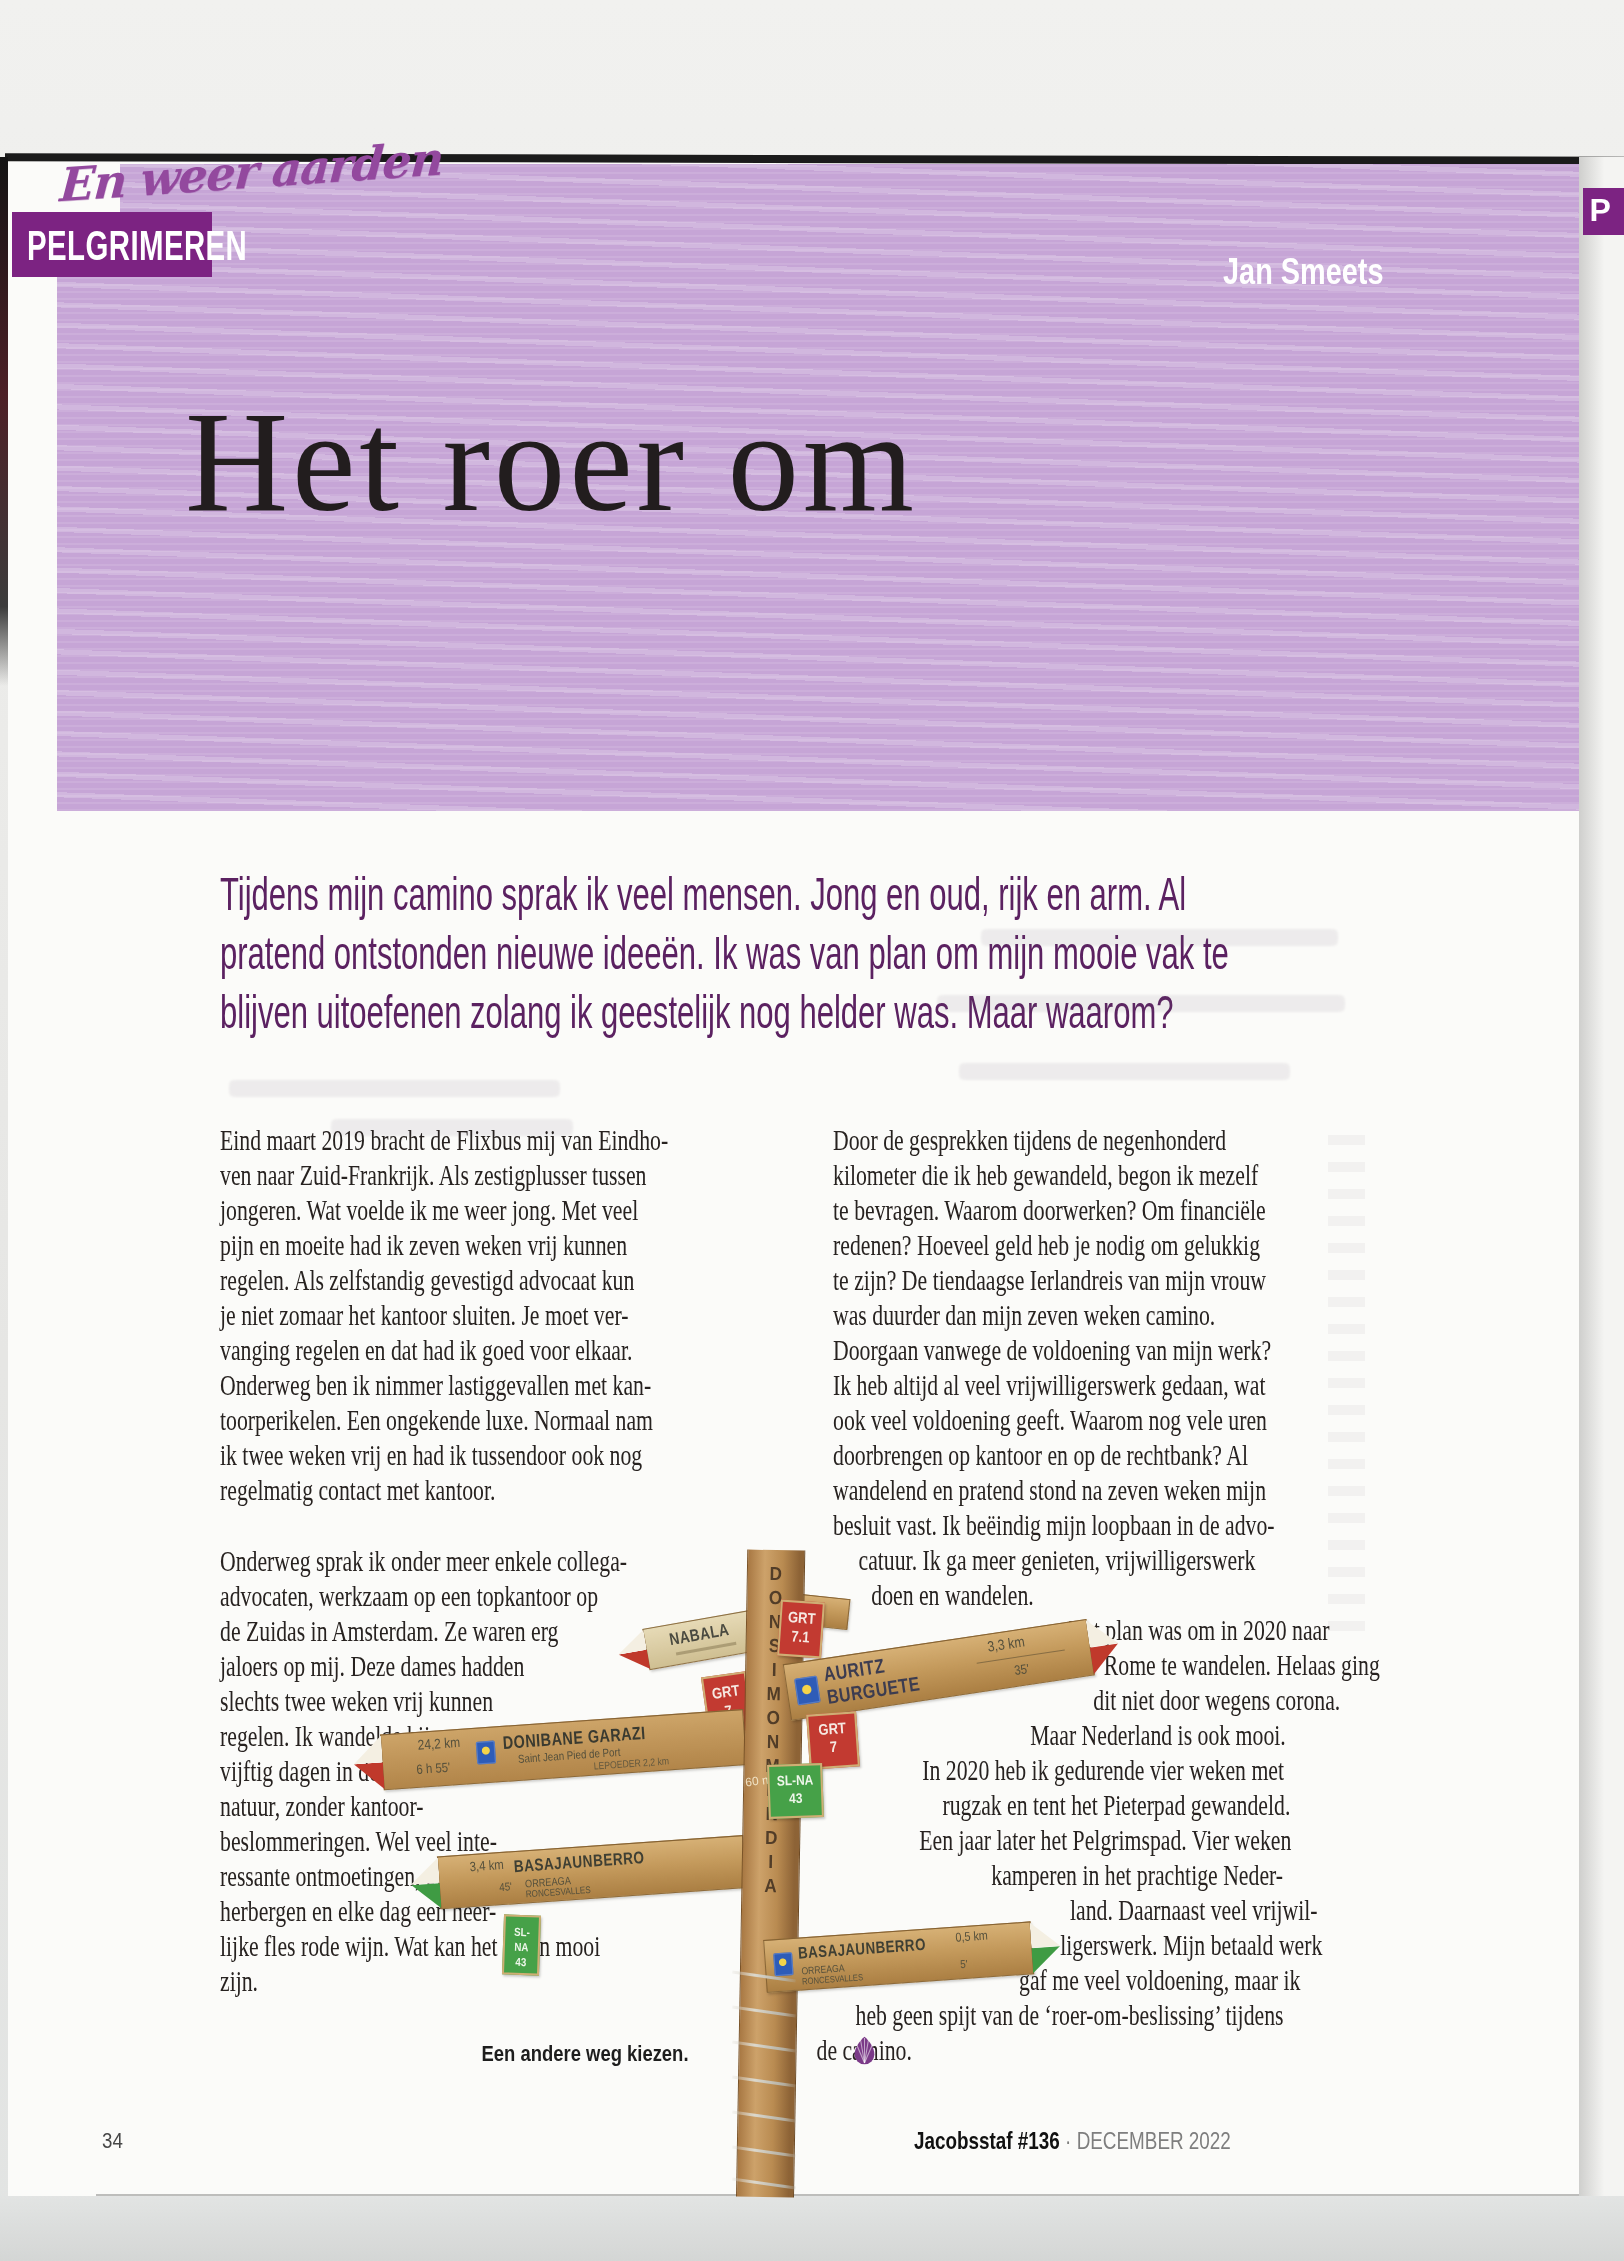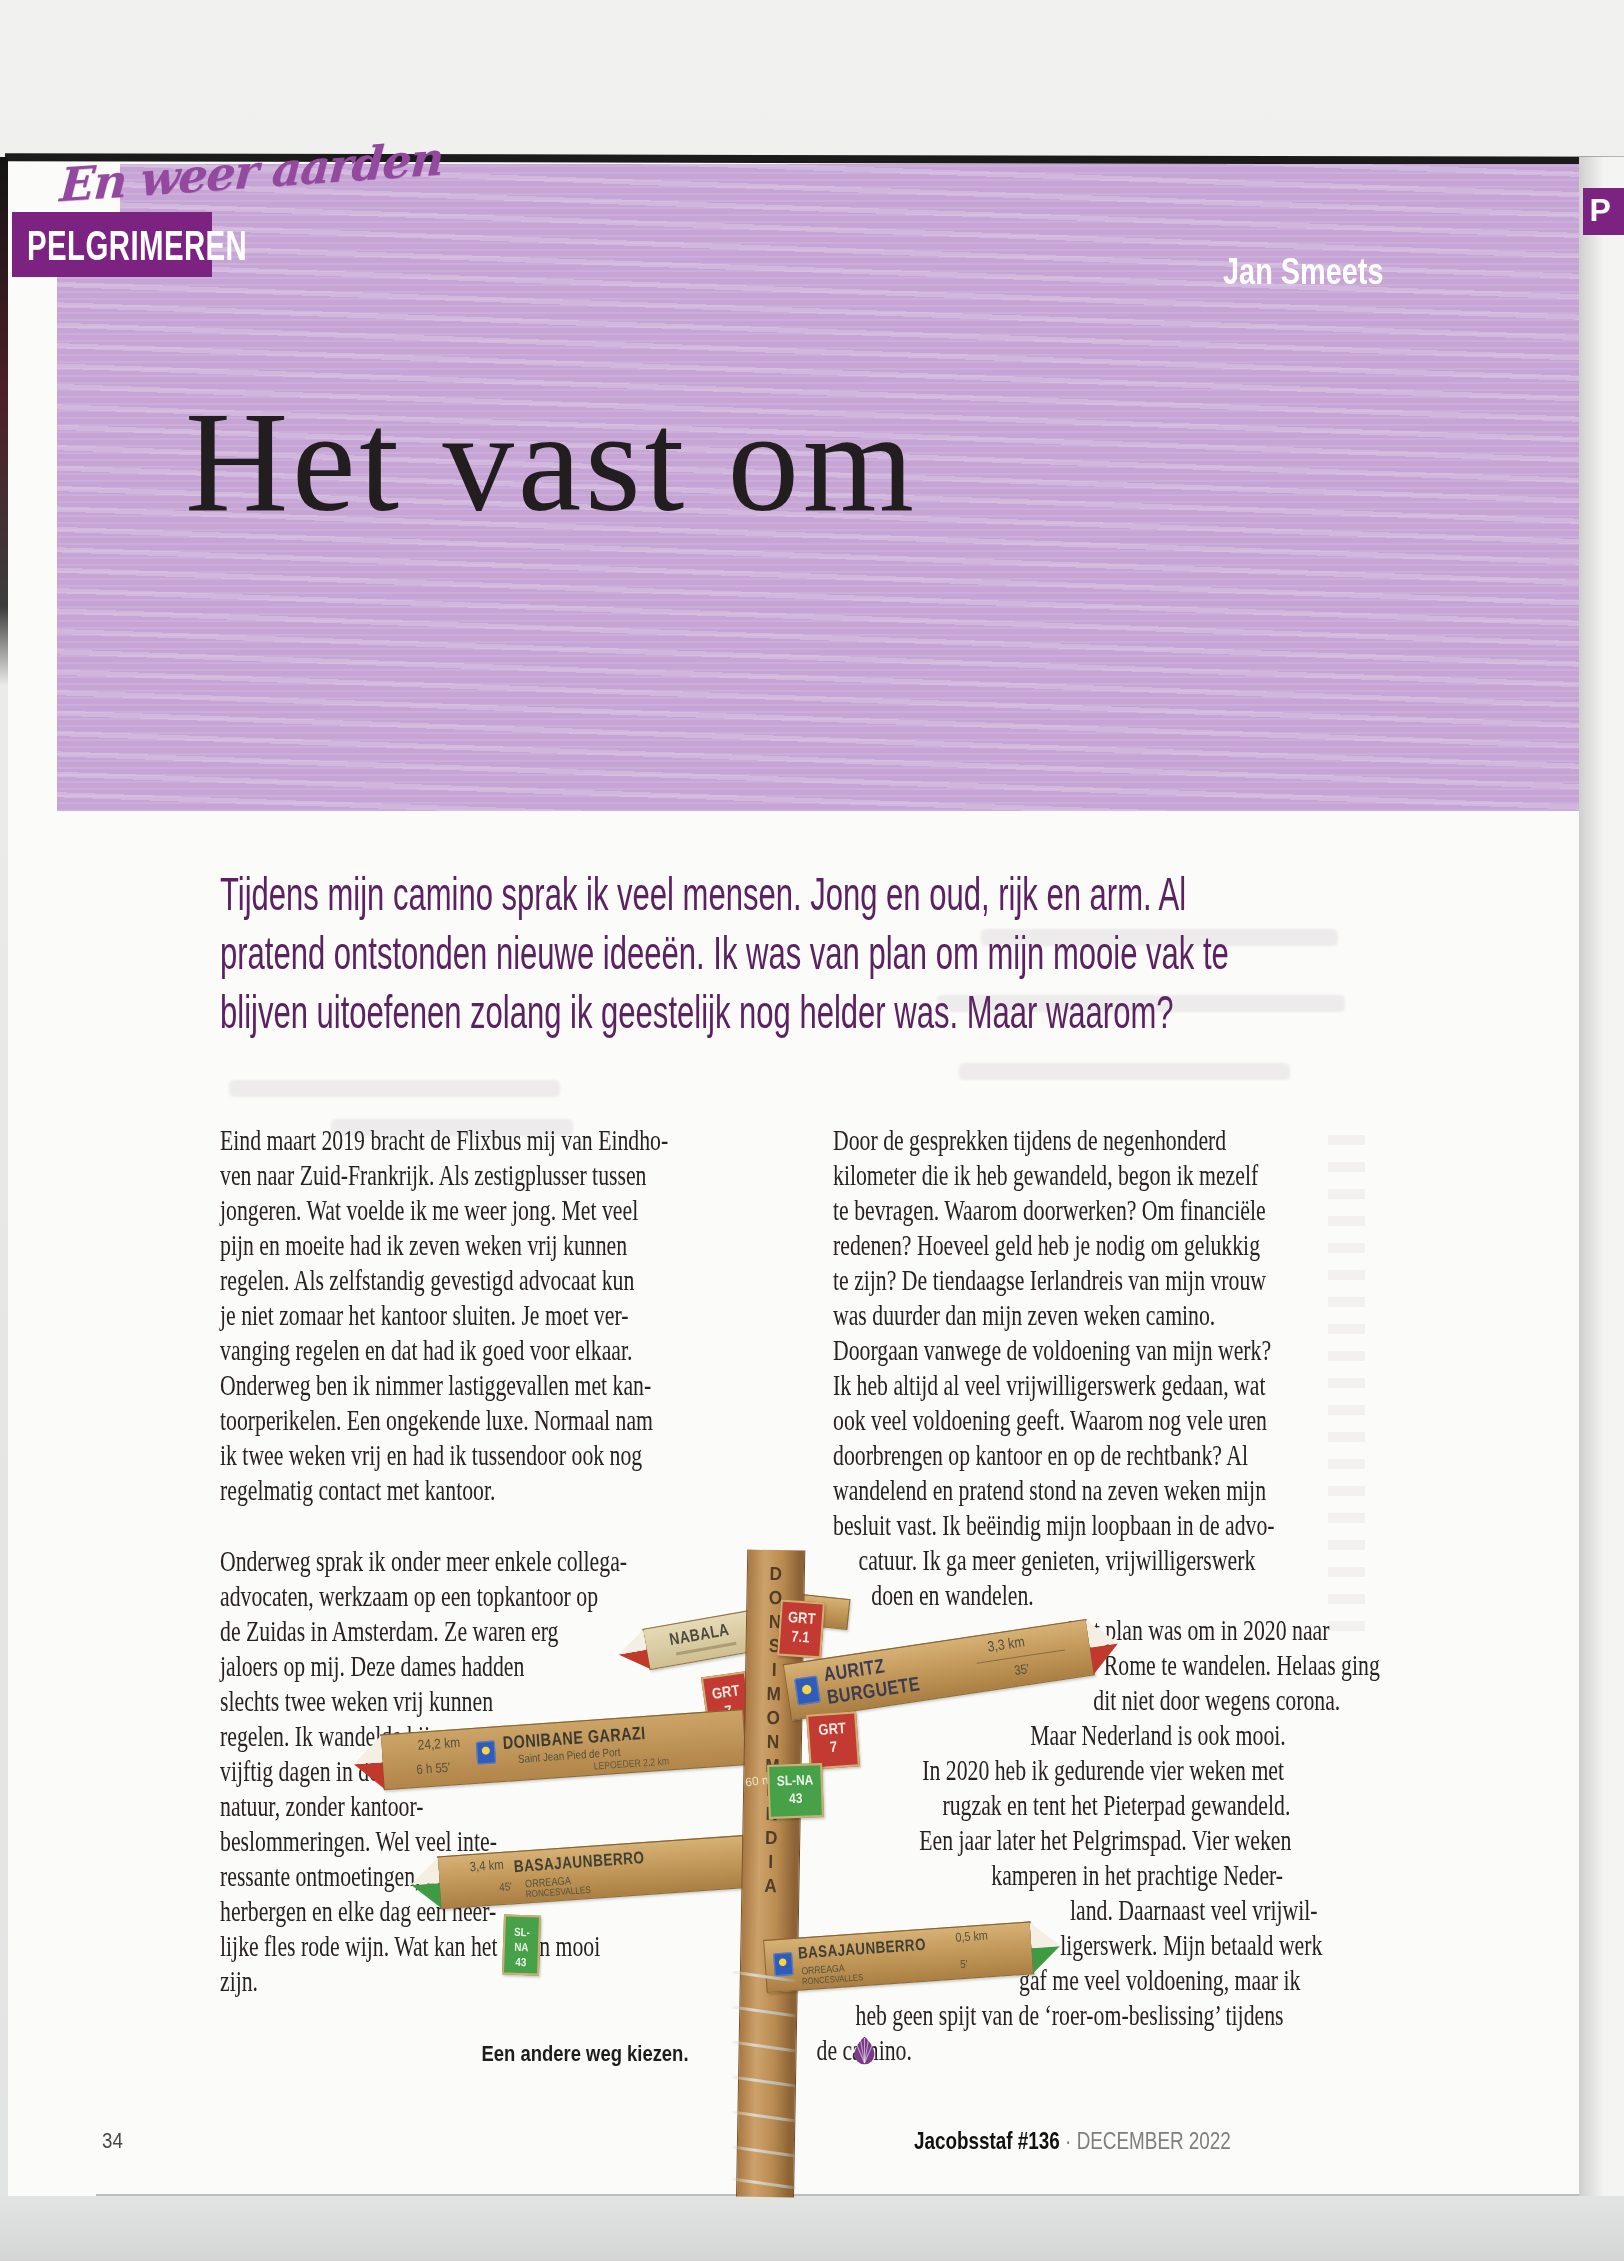--- a/index.html
+++ b/index.html
@@ -110,21 +110,21 @@
   <div class="abs" id="edge-left"></div>
 
   <div class="abs" id="banner"></div>
   <div class="abs" id="banner-white-left"></div>
   <div class="abs" id="banner-white-corner"></div>
   <div class="abs" id="script-title">En weer aarden</div>
   <div class="abs" id="kicker-box">
     <span>PELGRIMEREN</span>
   </div>
   <div class="abs" id="author">Jan Smeets</div>
-  <div class="abs" id="article-title">Het vast om</div>
+  <div class="abs" id="article-title">Het roer om</div>
 
   <div class="abs" id="next-page-edge"></div>
   <div class="abs" id="next-page-tab">
     <span>P</span>
   </div>
 
   <div class="abs" id="intro">
       <div class="tline">Tijdens mijn camino sprak ik veel mensen. Jong en oud, rijk en arm. Al</div>
       <div class="tline">pratend ontstonden nieuwe ideeën. Ik was van plan om mijn mooie vak te</div>
       <div class="tline">blijven uitoefenen zolang ik geestelijk nog helder was. Maar waarom?</div>

